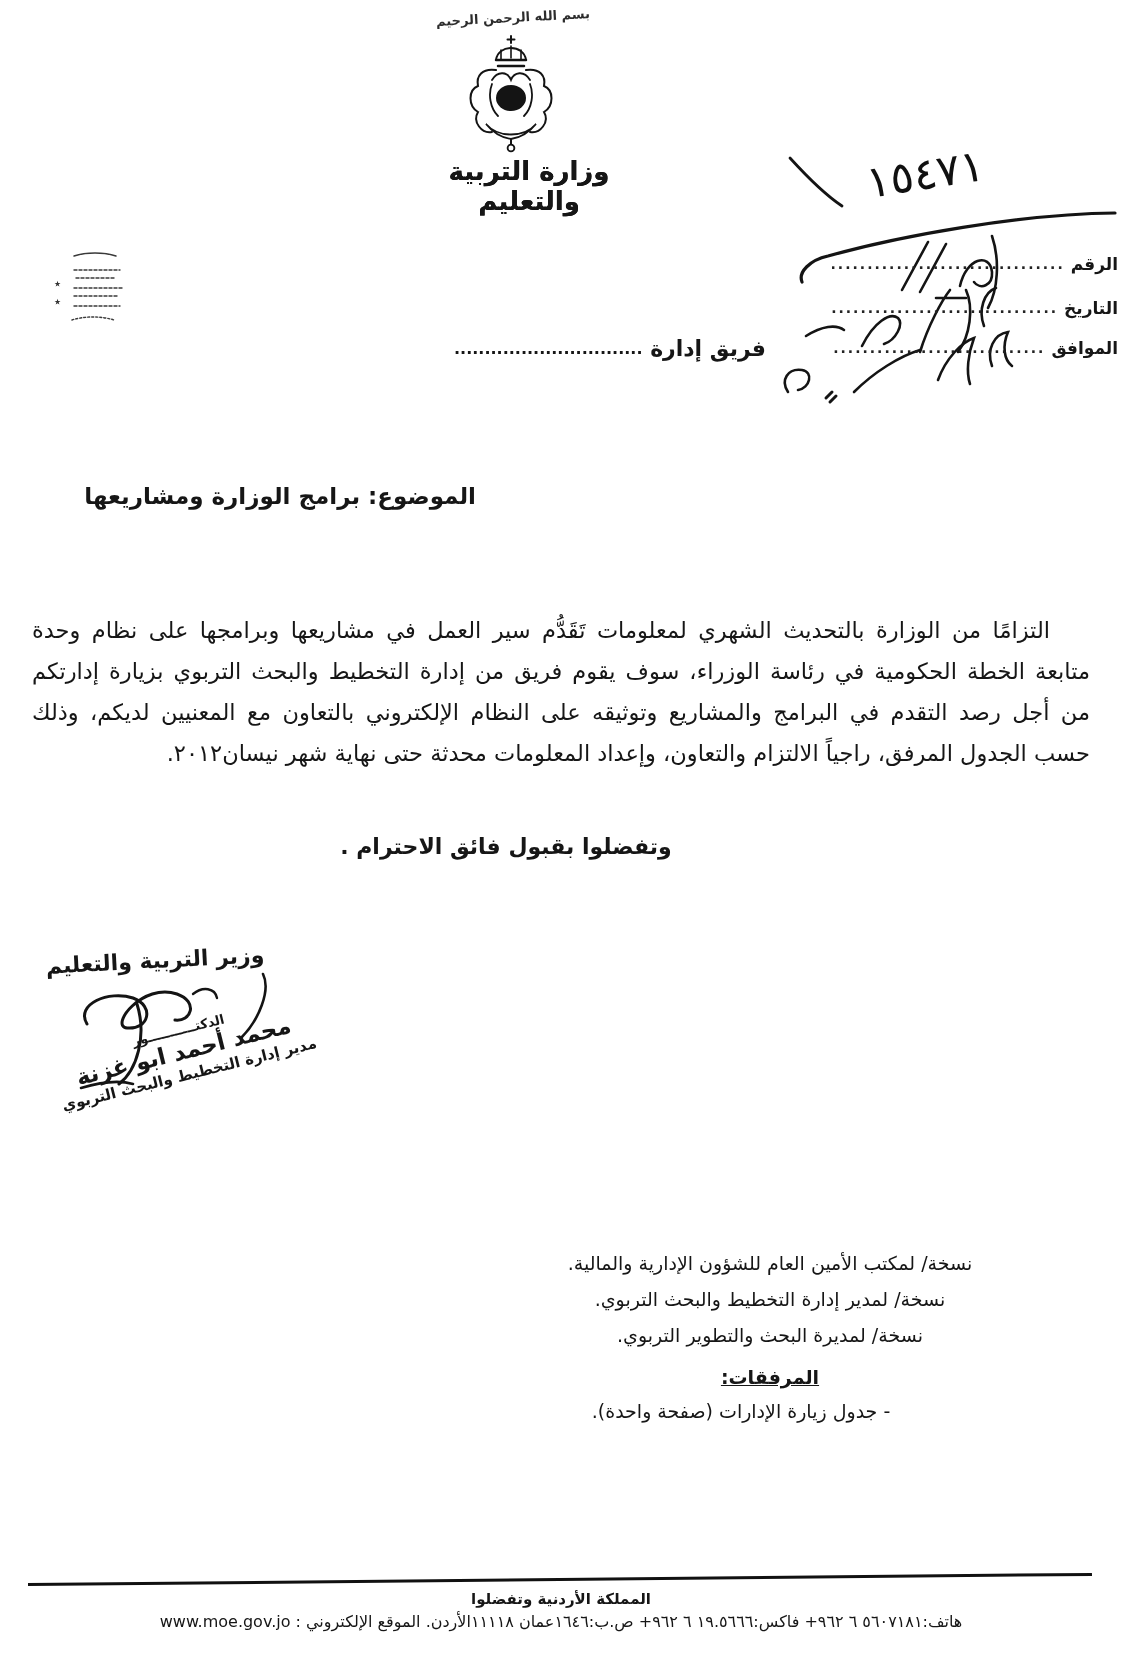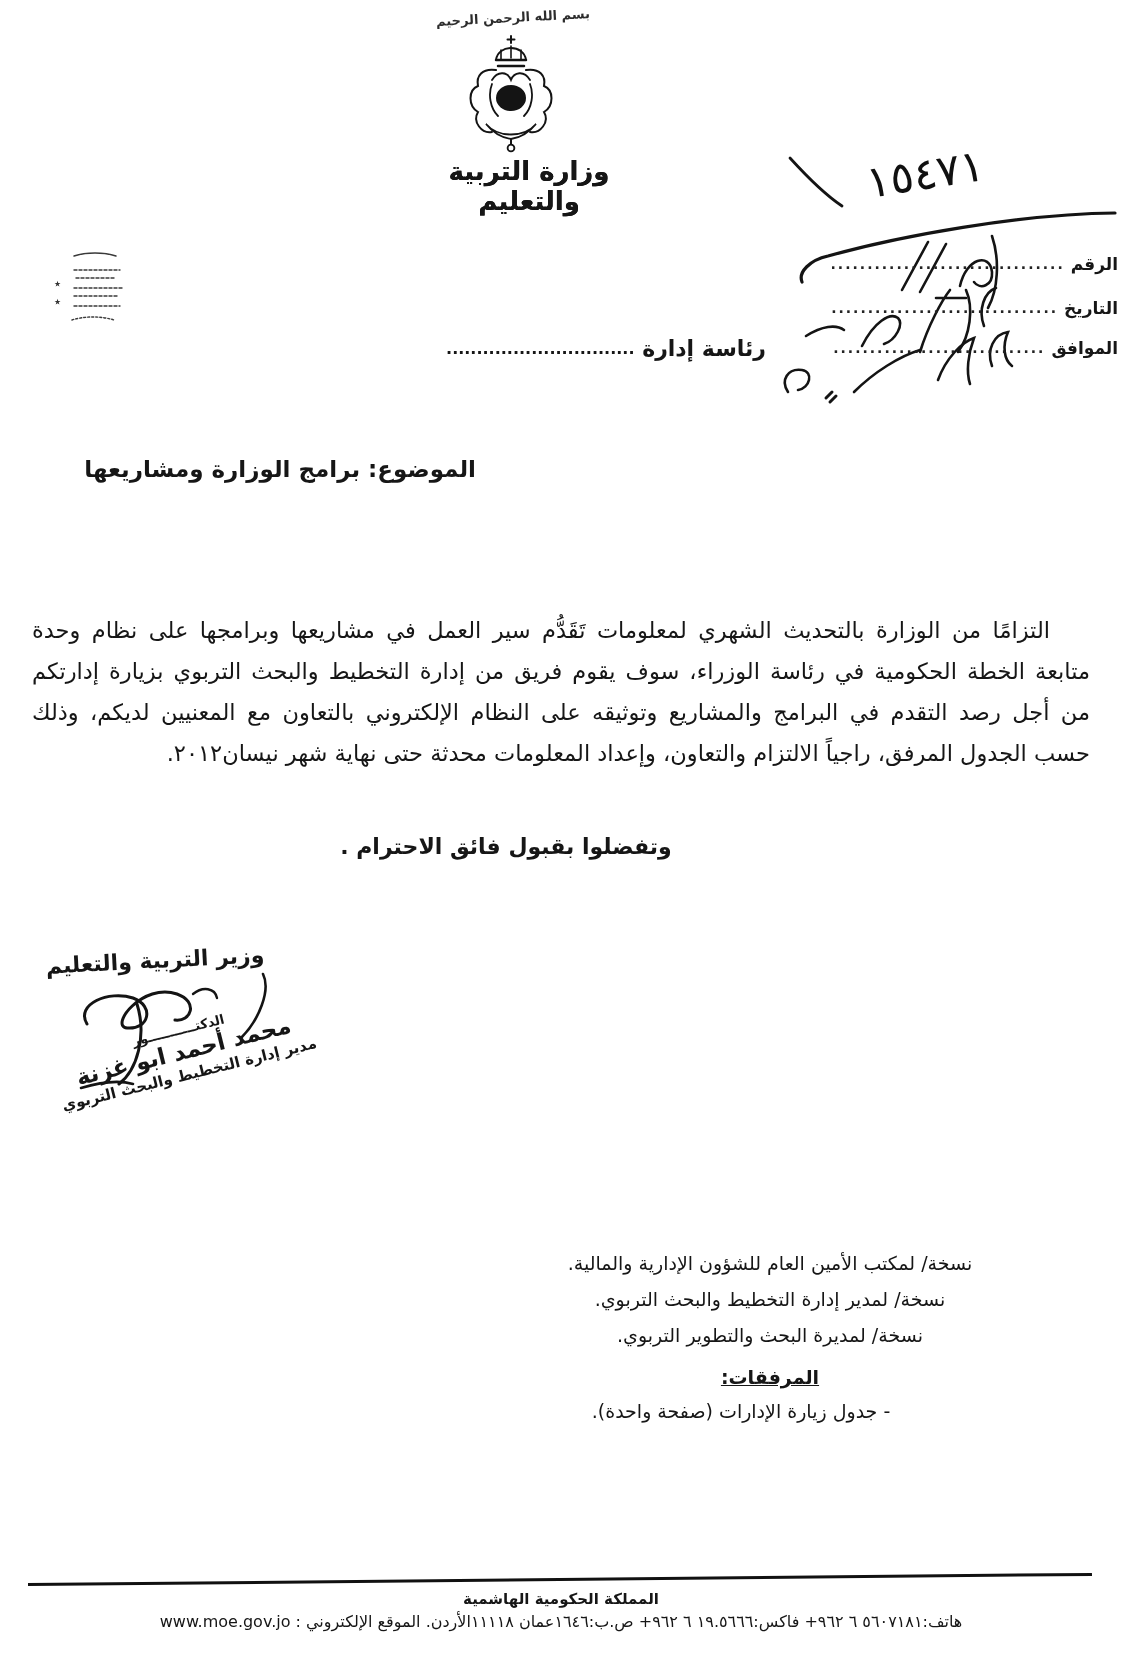--- a/index.html
+++ b/index.html
@@ -52,21 +52,21 @@
   .stamp .star{position:absolute;font-size:13px;color:#333;}
   
   .addressee{
     top:336px;left:288px;width:478px;
     font-size:22px;font-weight:800;direction:rtl;text-align:right;
     white-space:nowrap;
   }
   .addressee .dots{font-size:16px;letter-spacing:3px;font-weight:800;vertical-align:2px;}
   
   .subject{
-    top:456px;left:40px;width:436px;
+    top:483px;left:40px;width:436px;
     font-size:23px;font-weight:800;direction:rtl;text-align:right;
     white-space:nowrap;
   }
   .greeting{
     top:556px;right:34px;width:380px;
     font-size:22px;font-weight:800;direction:rtl;text-align:right;
     white-space:nowrap;
   }
   .bodytext{
     top:610px;right:32px;width:1058px;
@@ -193,21 +193,21 @@
     <svg width="84" height="92" viewBox="0 0 84 92" fill="none" stroke="#3a3a3a" stroke-width="1.4" stroke-linecap="round">
       <path d="M30 12 C42 8 60 8 72 12"></path>
       <path d="M30 26 h46 M32 34 h40" stroke-dasharray="3 2"></path>
       <path d="M30 44 h48 M30 52 h44" stroke-dasharray="3 2"></path>
       <path d="M30 62 h46" stroke-dasharray="3 2"></path>
       <path d="M28 76 C40 72 58 72 70 76" stroke-dasharray="2 2"></path>
     </svg>
   </div>
 
   <div class="abs addressee">
-    <span>رئاسة إدارة</span>
+    <span>فريق إدارة</span>
     <span> </span>
     <span class="dots">...............................</span>
   </div>
 
   <div class="abs subject">الموضوع: برامج الوزارة ومشاريعها</div>
 
 
   <div class="abs bodytext">
     <div class="bodyline first">التزامًا من الوزارة بالتحديث الشهري لمعلومات تَقَدُّم سير العمل في مشاريعها وبرامجها على نظام وحدة</div>
     <div class="bodyline">متابعة الخطة الحكومية في رئاسة الوزراء، سوف يقوم فريق من إدارة التخطيط والبحث التربوي بزيارة إدارتكم</div>
@@ -235,16 +235,16 @@
 
   <div class="abs cc">
     <div class="cc-line">نسخة/ لمكتب الأمين العام للشؤون الإدارية والمالية.</div>
     <div class="cc-line">نسخة/ لمدير إدارة التخطيط والبحث التربوي.</div>
     <div class="cc-line">نسخة/ لمديرة البحث والتطوير التربوي.</div>
     <div class="attach-label">المرفقات:</div>
     <div class="attach-item">- جدول زيارة  الإدارات (صفحة واحدة).</div>
   </div>
 
   <div class="abs footer-rule"></div>
-  <div class="abs footer-kingdom">المملكة الحكومية الهاشمية</div>
+  <div class="abs footer-kingdom">المملكة الأردنية وتفضلوا</div>
   <div class="abs footer-contact">هاتف:٥٦٠٧١٨١ ٦ ٩٦٢+ فاكس:١٩.٥٦٦٦ ٦ ٩٦٢+ ص.ب:١٦٤٦عمان ١١١١٨الأردن. الموقع الإلكتروني : www.moe.gov.jo</div>
 
 </div>
 
 </body></html>

